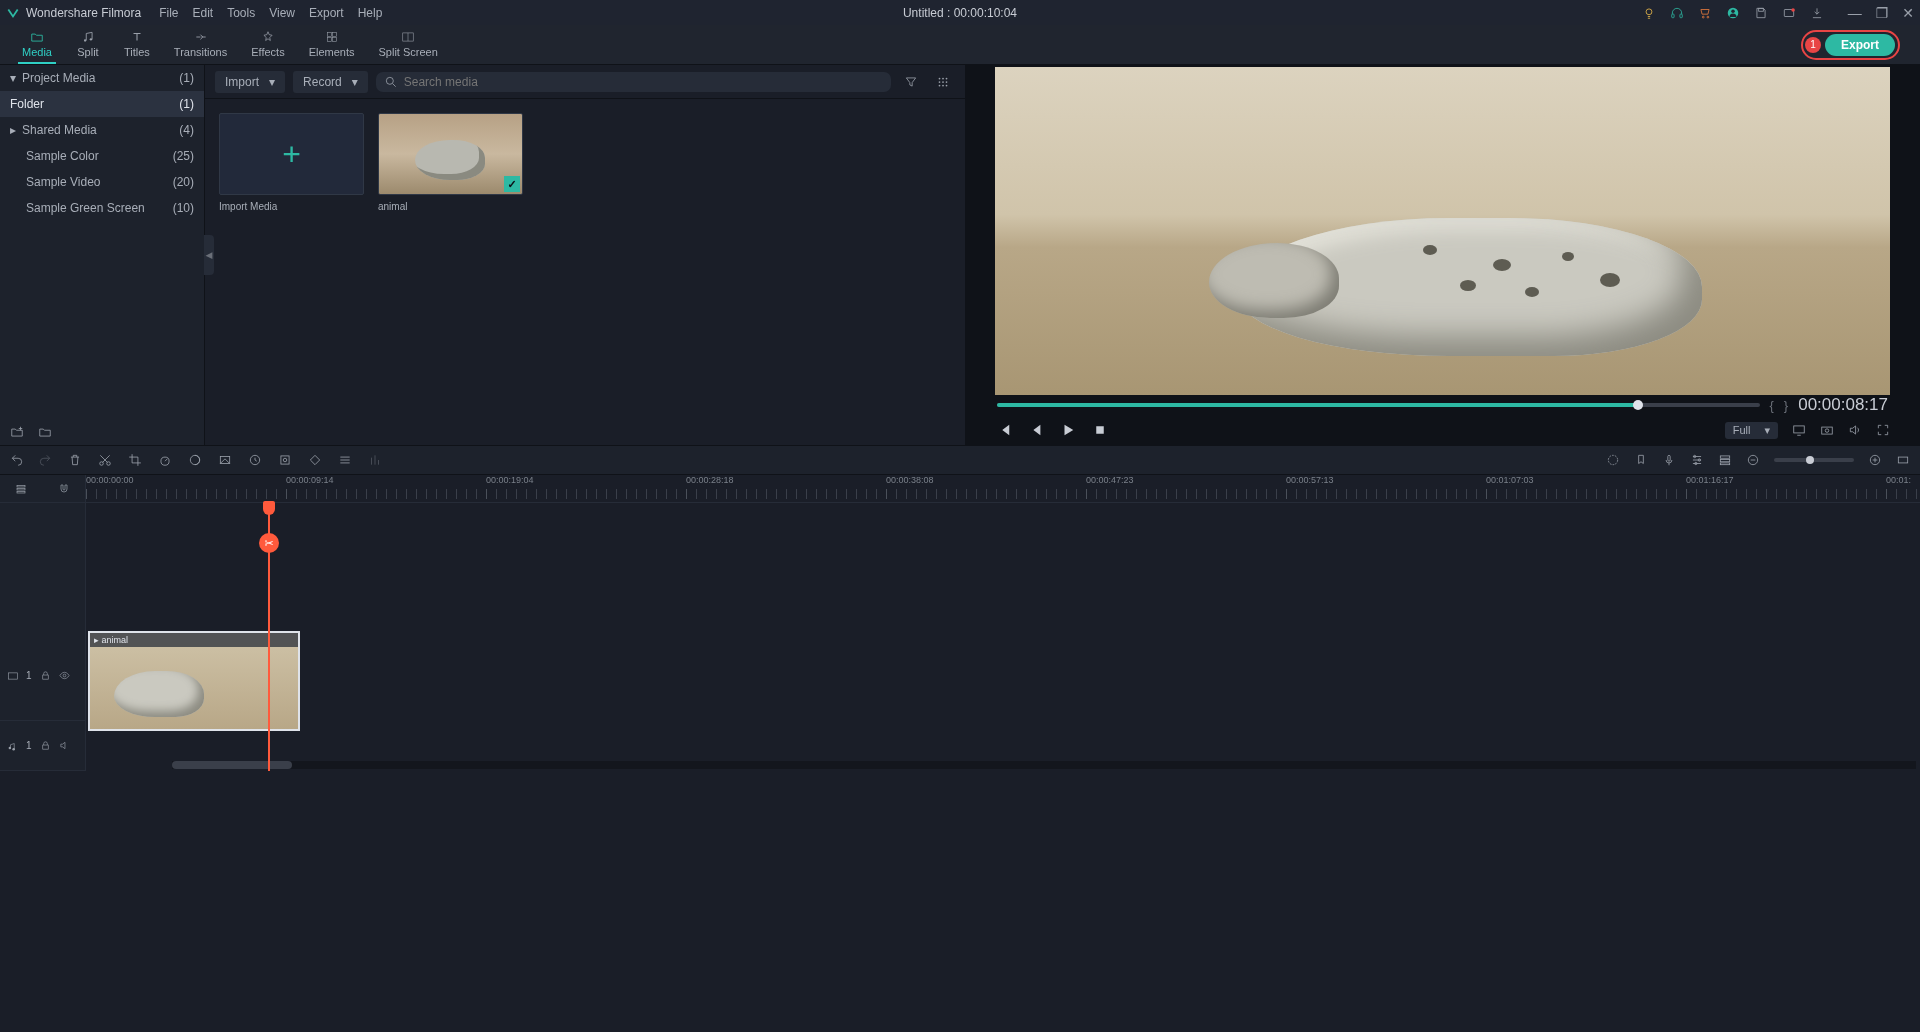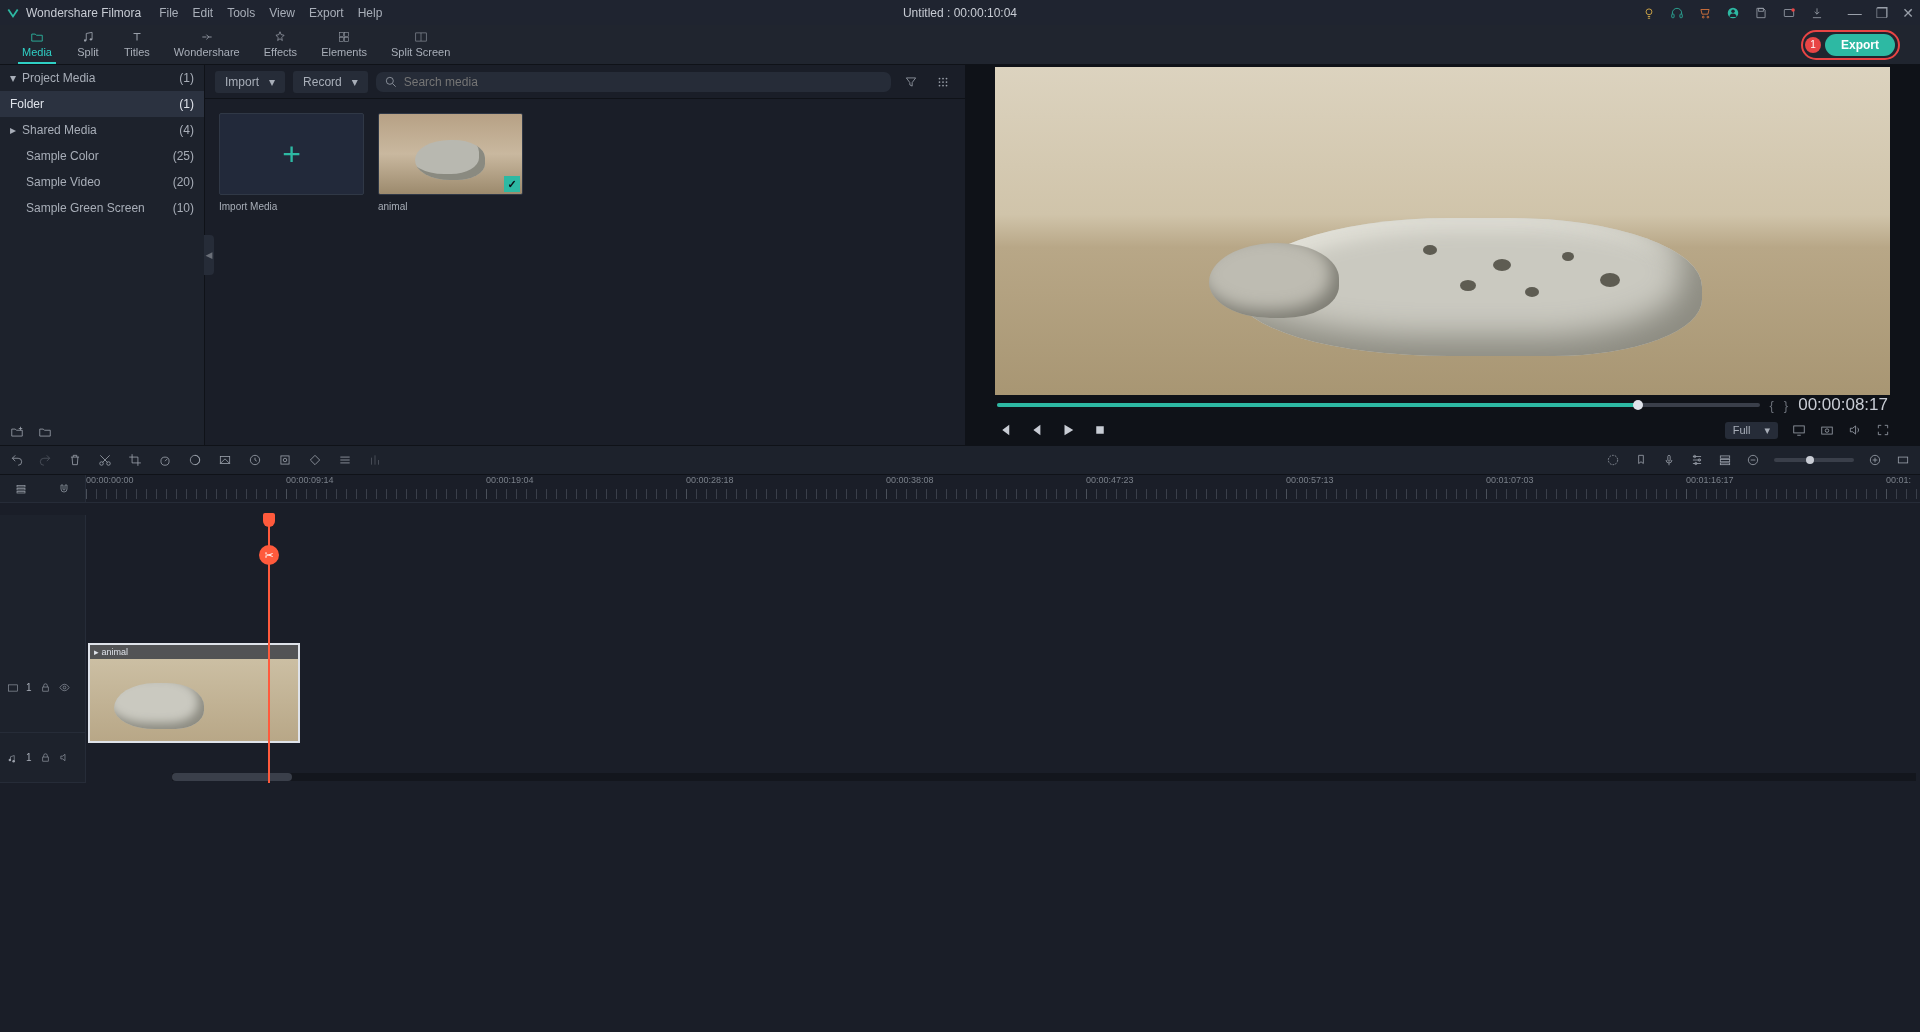--- a/index.html
+++ b/index.html
@@ -75,21 +75,21 @@
 .mini-select { background:#262c38; padding:2px 8px; border-radius:3px; display:flex;align-items:center;gap:14px;cursor:pointer;font-size:11px;}
 
 
 .tl-toolbar { height:30px; background:#1d222c; border-top:1px solid #0f1218; border-bottom:1px solid #0f1218; display:flex; align-items:center; padding:0 10px; gap:16px;}
 .tl-toolbar .grp { display:flex; gap:14px;}
 .tl-toolbar .right { margin-left:auto; display:flex; align-items:center; gap:14px;}
 .zoom-slider { width:80px; height:4px; background:#3a3f4a; border-radius:2px; position:relative;}
 .zoom-slider .knob { position:absolute; left:45%; top:50%; transform:translate(-50%,-50%); width:8px;height:8px;border-radius:50%;background:#c8ccd4;}
 
 
-.timeline { flex:1; background:#1a1e28; position:relative; display:flex; flex-direction:column;gap:12px;}
+.timeline { flex:1; background:#1a1e28; position:relative; display:flex; flex-direction:column;}
 .ruler-row { height:28px; display:flex; border-bottom:1px solid #262c38;}
 .track-head-col { width:86px; background:#1d222c; border-right:1px solid #262c38; display:flex; align-items:center; justify-content:space-around; font-size:10px; flex:none;}
 .ruler { flex:1; position:relative; overflow:hidden;}
 .ruler .mark { position:absolute; top:0; font-size:9px; color:#7a808a; white-space:nowrap;}
 .ruler .mark::before{content:"";position:absolute;left:0;top:14px;width:1px;height:10px;background:#4a505a;}
 .ruler .ticks { position:absolute; left:0; right:0; top:14px; height:10px; background:repeating-linear-gradient(90deg,#3a3f4a 0 1px,transparent 1px 10px);}
 .tracks-scroll{flex:1;display:flex;}
 .tracks-heads{width:86px;background:#1d222c;border-right:1px solid #262c38;}
 .track-head{height:90px;display:flex;align-items:center;gap:8px;padding:0 8px;font-size:10px;border-bottom:1px solid #262c38;}
 .track-head.audio{height:50px;}
@@ -181,21 +181,21 @@
   <div class="tab">
     <svg class="ico" viewBox="0 0 24 24">
         <path d="M6 6h12M12 6v12" stroke="#9aa0aa" stroke-width="1.8"></path>
       </svg>
     <span>Titles</span>
   </div>
   <div class="tab">
     <svg class="ico" viewBox="0 0 24 24">
         <path d="M4 12h7m2 0h7M11 8l4 4-4 4" fill="none" stroke="#9aa0aa" stroke-width="1.5"></path>
       </svg>
-    <span>Wondershare</span>
+    <span>Transitions</span>
   </div>
   <div class="tab">
     <svg class="ico" viewBox="0 0 24 24">
         <path d="M12 3l2 5 5 1-4 4 1 5-4-3-4 3 1-5-4-4 5-1z" fill="none" stroke="#9aa0aa" stroke-width="1.3"></path>
       </svg>
     <span>Effects</span>
   </div>
   <div class="tab">
     <svg class="ico" viewBox="0 0 24 24">
         <rect x="4" y="4" width="7" height="7" fill="none" stroke="#9aa0aa"></rect>

